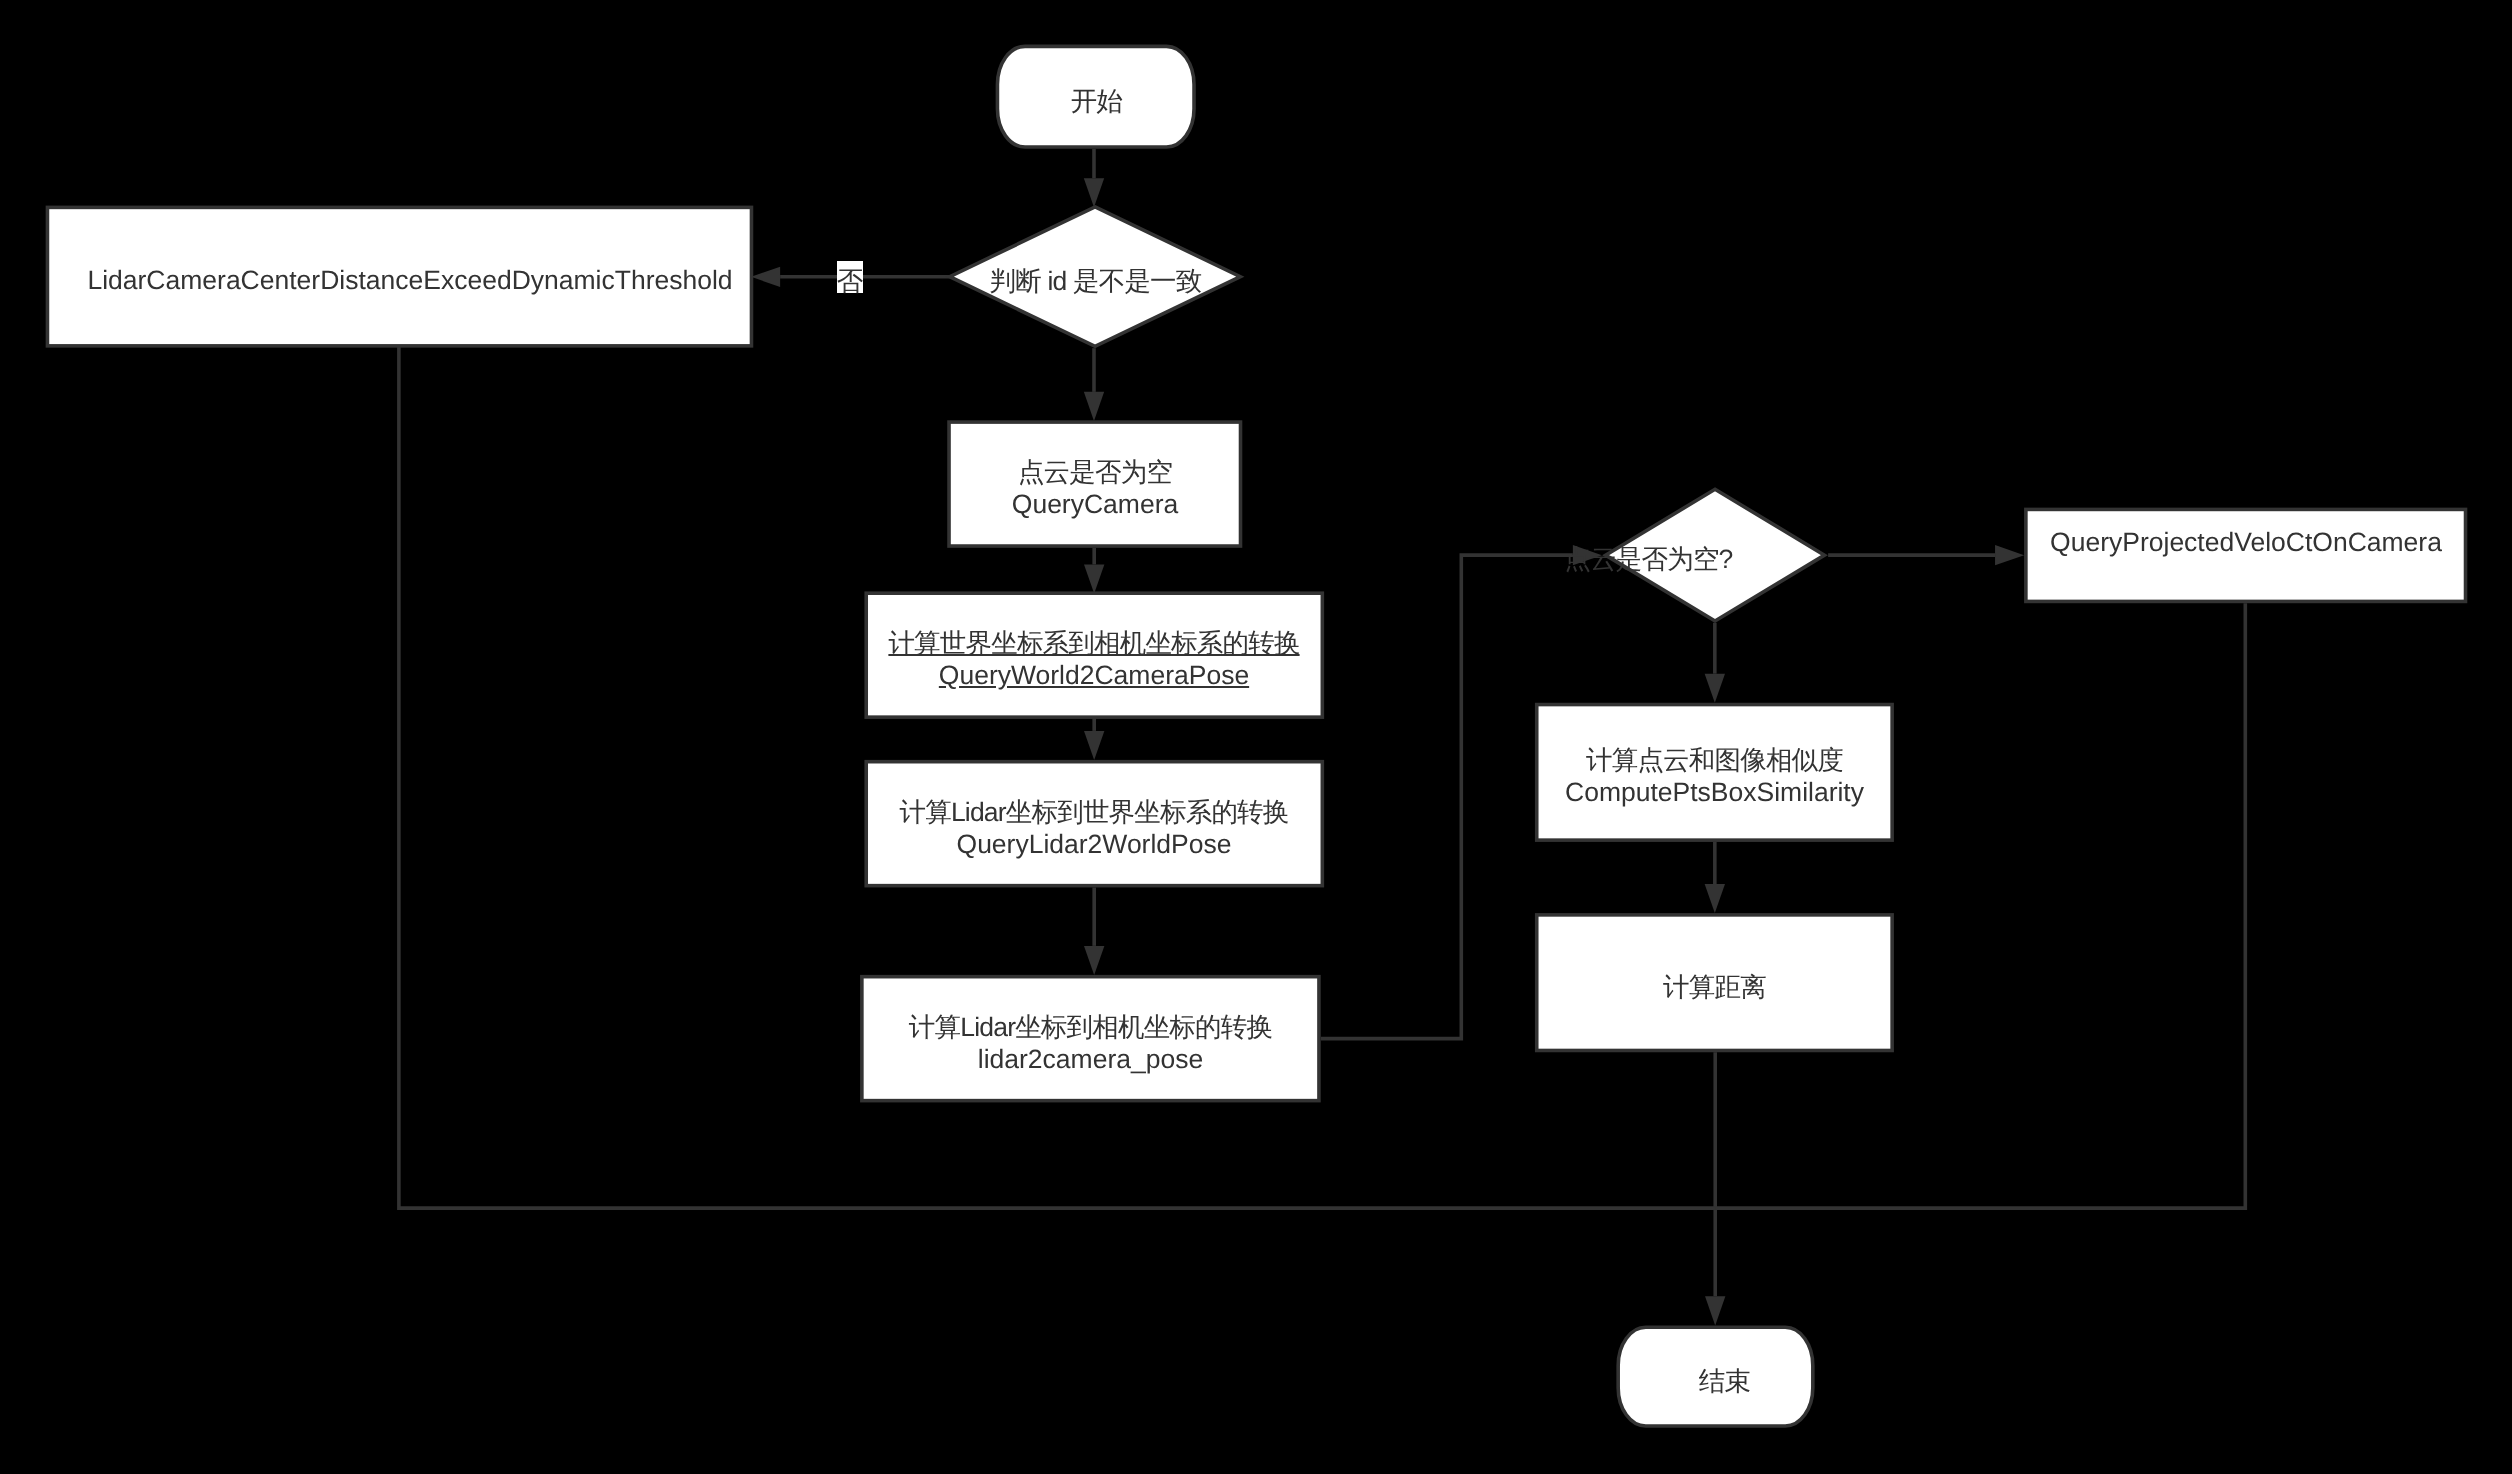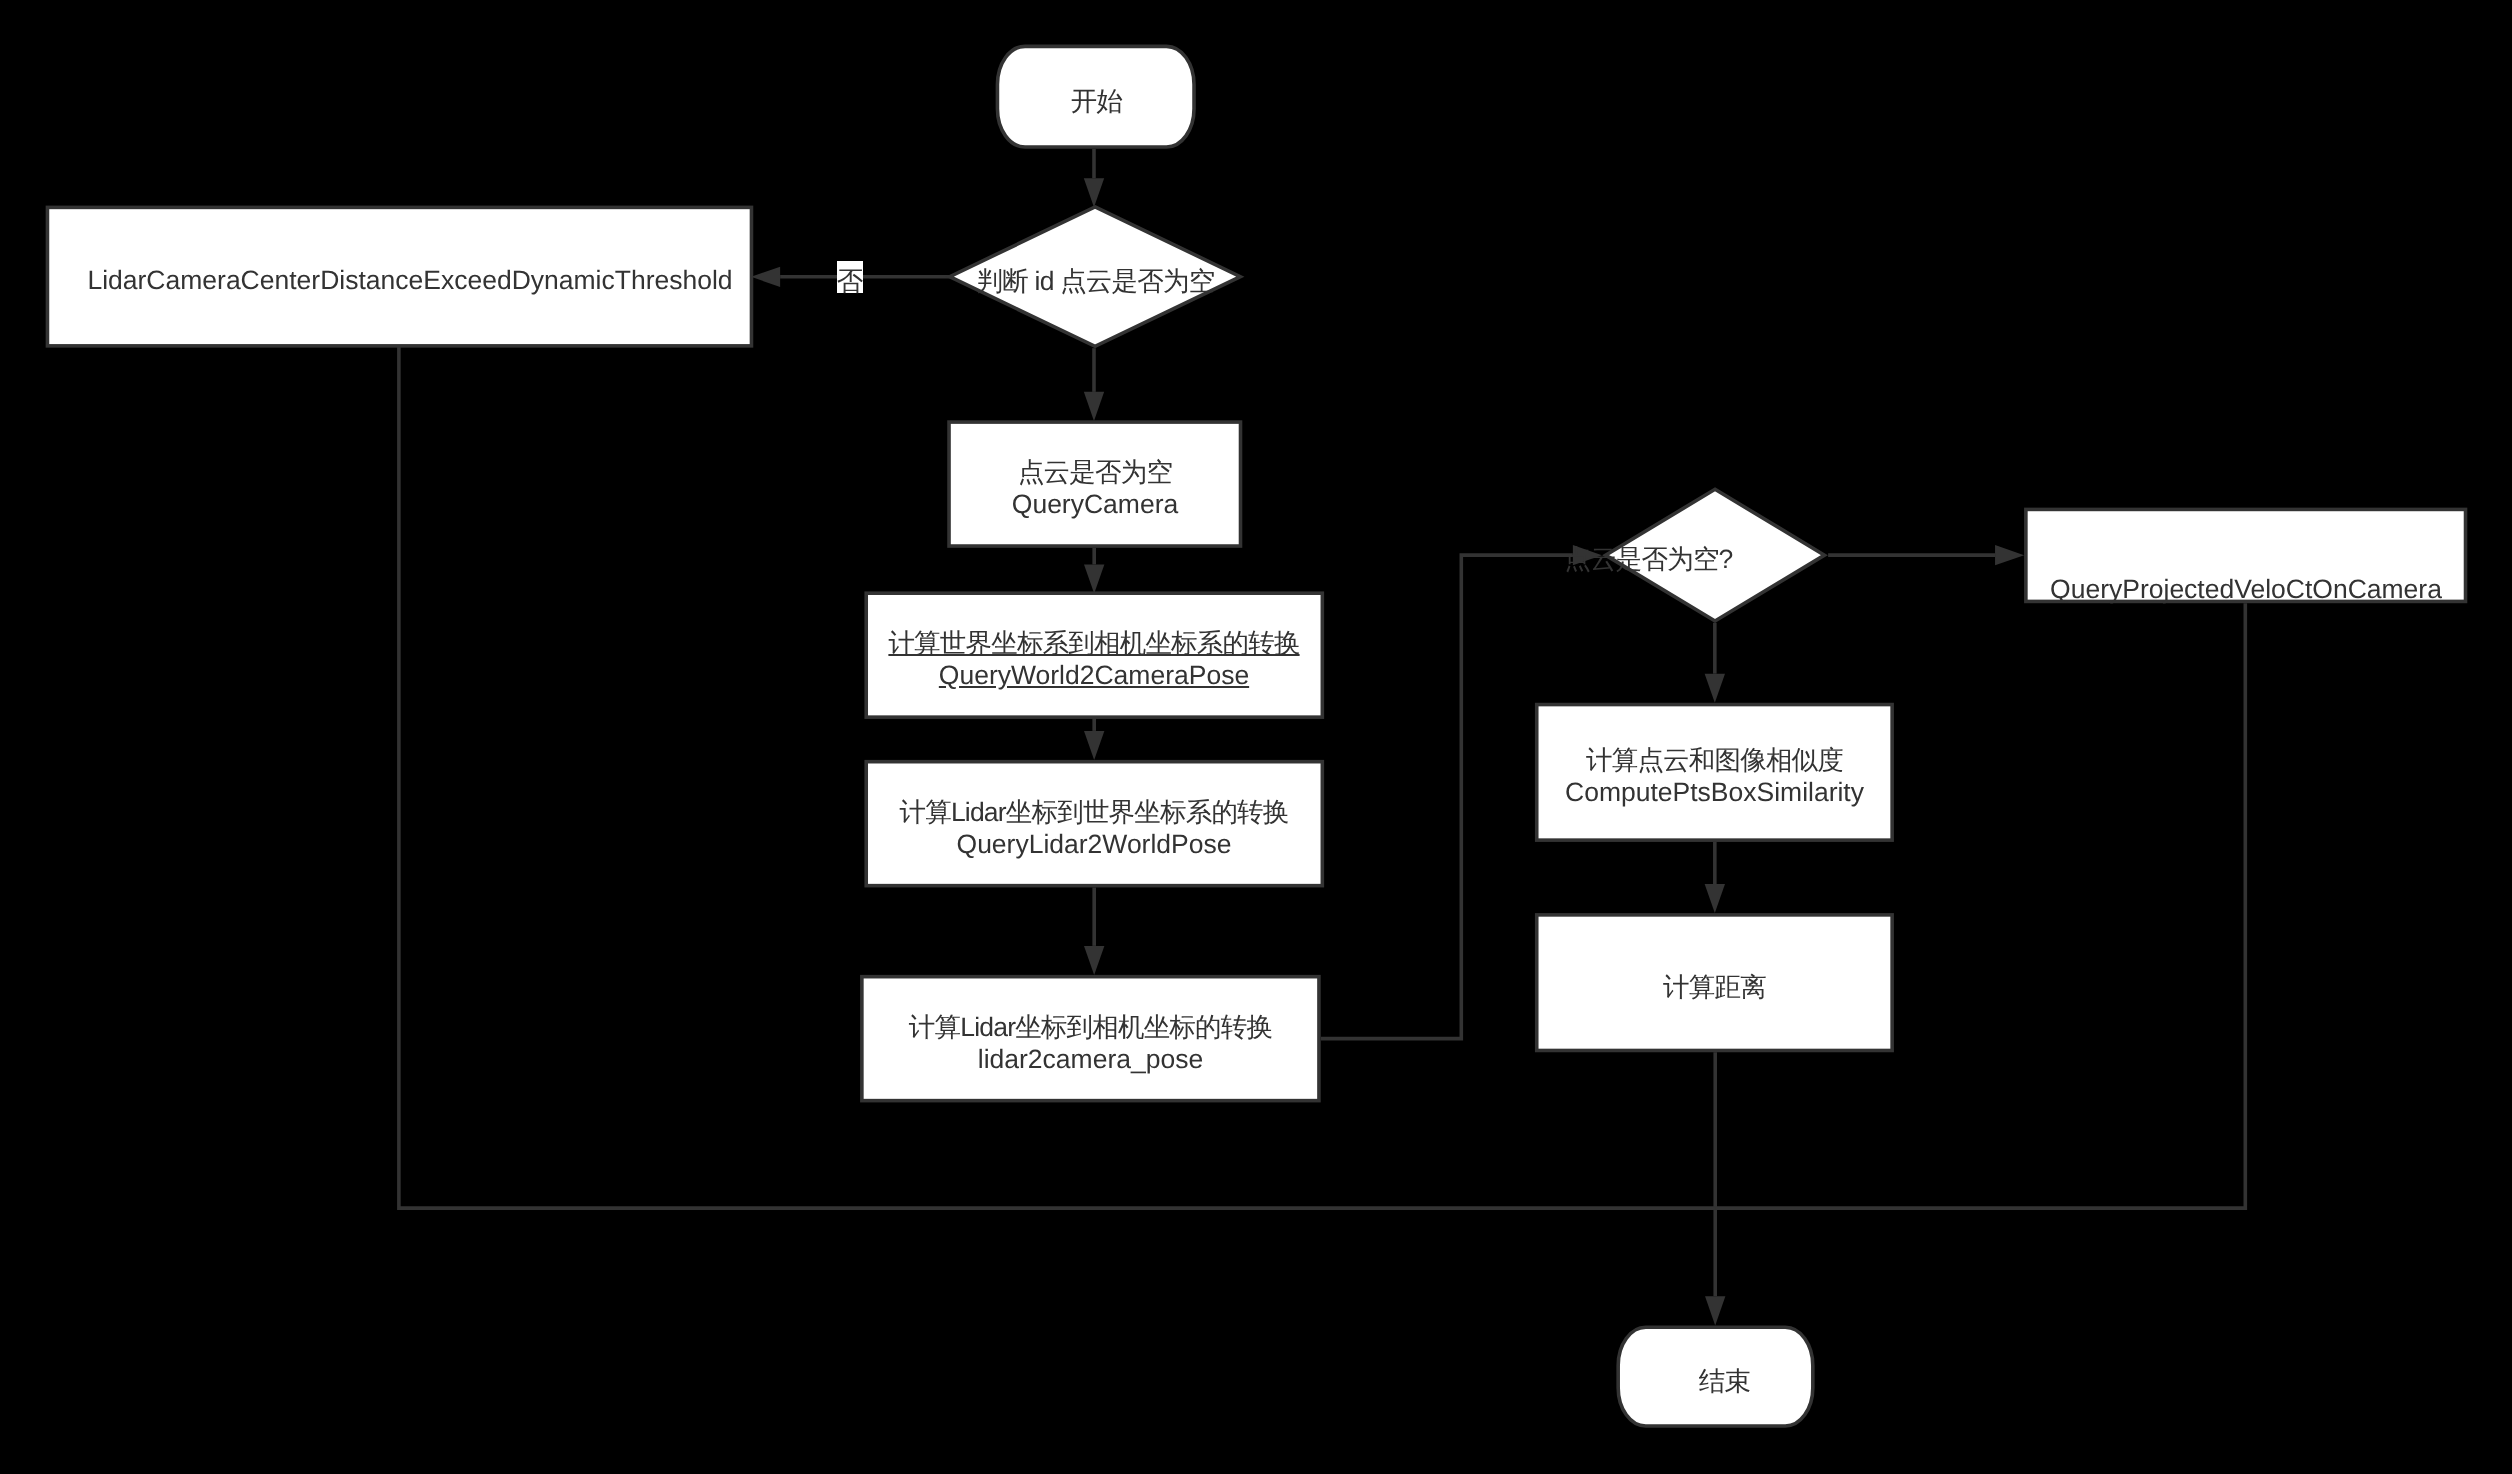--- a/index.html
+++ b/index.html
@@ -113,27 +113,27 @@
         <g>
           <rect x="1586.9" y="944.7" width="367" height="140" class="nshape"></rect>
         </g>
         <g>
           <rect x="1671" y="1370.5" width="201" height="102" rx="28.5" ry="39.5" class="nshape"></rect>
         </g>
       </g>
   </svg>
   <div id="text-layer">
       <div class="label" style="left: 998px; top: 50px; width: 197px; height: 101px;"><div><span class="cjk">开始</span></div></div>
-      <div class="label" style="left: 950px; top: 211px; width: 291px; height: 139px;"><div><span class="cjk">判断 id 点云是否为空</span></div></div>
+      <div class="label" style="left: 950px; top: 211px; width: 291px; height: 139px;"><div><span class="cjk">判断 id 是不是一致</span></div></div>
       <div class="label" style="left: 58px; top: 211px; width: 704px; height: 138px;"><div>LidarCameraCenterDistanceExceedDynamicThreshold</div></div>
       <div class="label" style="left: 949px; top: 426px; width: 292px; height: 124px;"><div><span class="cjk">点云是否为空</span><br>QueryCamera</div></div>
       <div class="label" style="left: 866px; top: 597px; width: 456px; height: 124px; text-decoration: underline;"><div><span class="cjk">计算世界坐标系到相机坐标系的转换</span><br>QueryWorld2CameraPose</div></div>
       <div class="label" style="left: 866px; top: 766px; width: 456px; height: 124px;"><div><span class="cjk">计算Lidar坐标到世界坐标系的转换</span><br>QueryLidar2WorldPose</div></div>
       <div class="label" style="left: 862px; top: 981px; width: 457px; height: 124px;"><div><span class="cjk">计算Lidar坐标到相机坐标的转换</span><br>lidar2camera_pose</div></div>
       <div class="label" style="left: 1539px; top: 493px; width: 219px; height: 132px;"><div><span class="cjk">点云是否为空?</span></div></div>
-      <div class="label" style="left: 2026px; top: 543px; width: 440px; height: 92px;"><div>QueryProjectedVeloCtOnCamera</div></div>
+      <div class="label" style="left: 2026px; top: 496px; width: 440px; height: 92px;"><div>QueryProjectedVeloCtOnCamera</div></div>
       <div class="label" style="left: 1537px; top: 708px; width: 355px; height: 136px;"><div><span class="cjk">计算点云和图像相似度</span><br>ComputePtsBoxSimilarity</div></div>
       <div class="label" style="left: 1537px; top: 919px; width: 355px; height: 136px;"><div><span class="cjk">计算距离</span></div></div>
       <div class="label" style="left: 1618px; top: 1331px; width: 213px; height: 99px;"><div><span class="cjk">结束</span></div></div>
       <div class="elabel" style="left: 837px; top: 261px; width: 26px; height: 32px;"><span style="position: relative; top: 3.9px;">否</span></div>
     </div>
 </div>
 
 
 </body></html>

